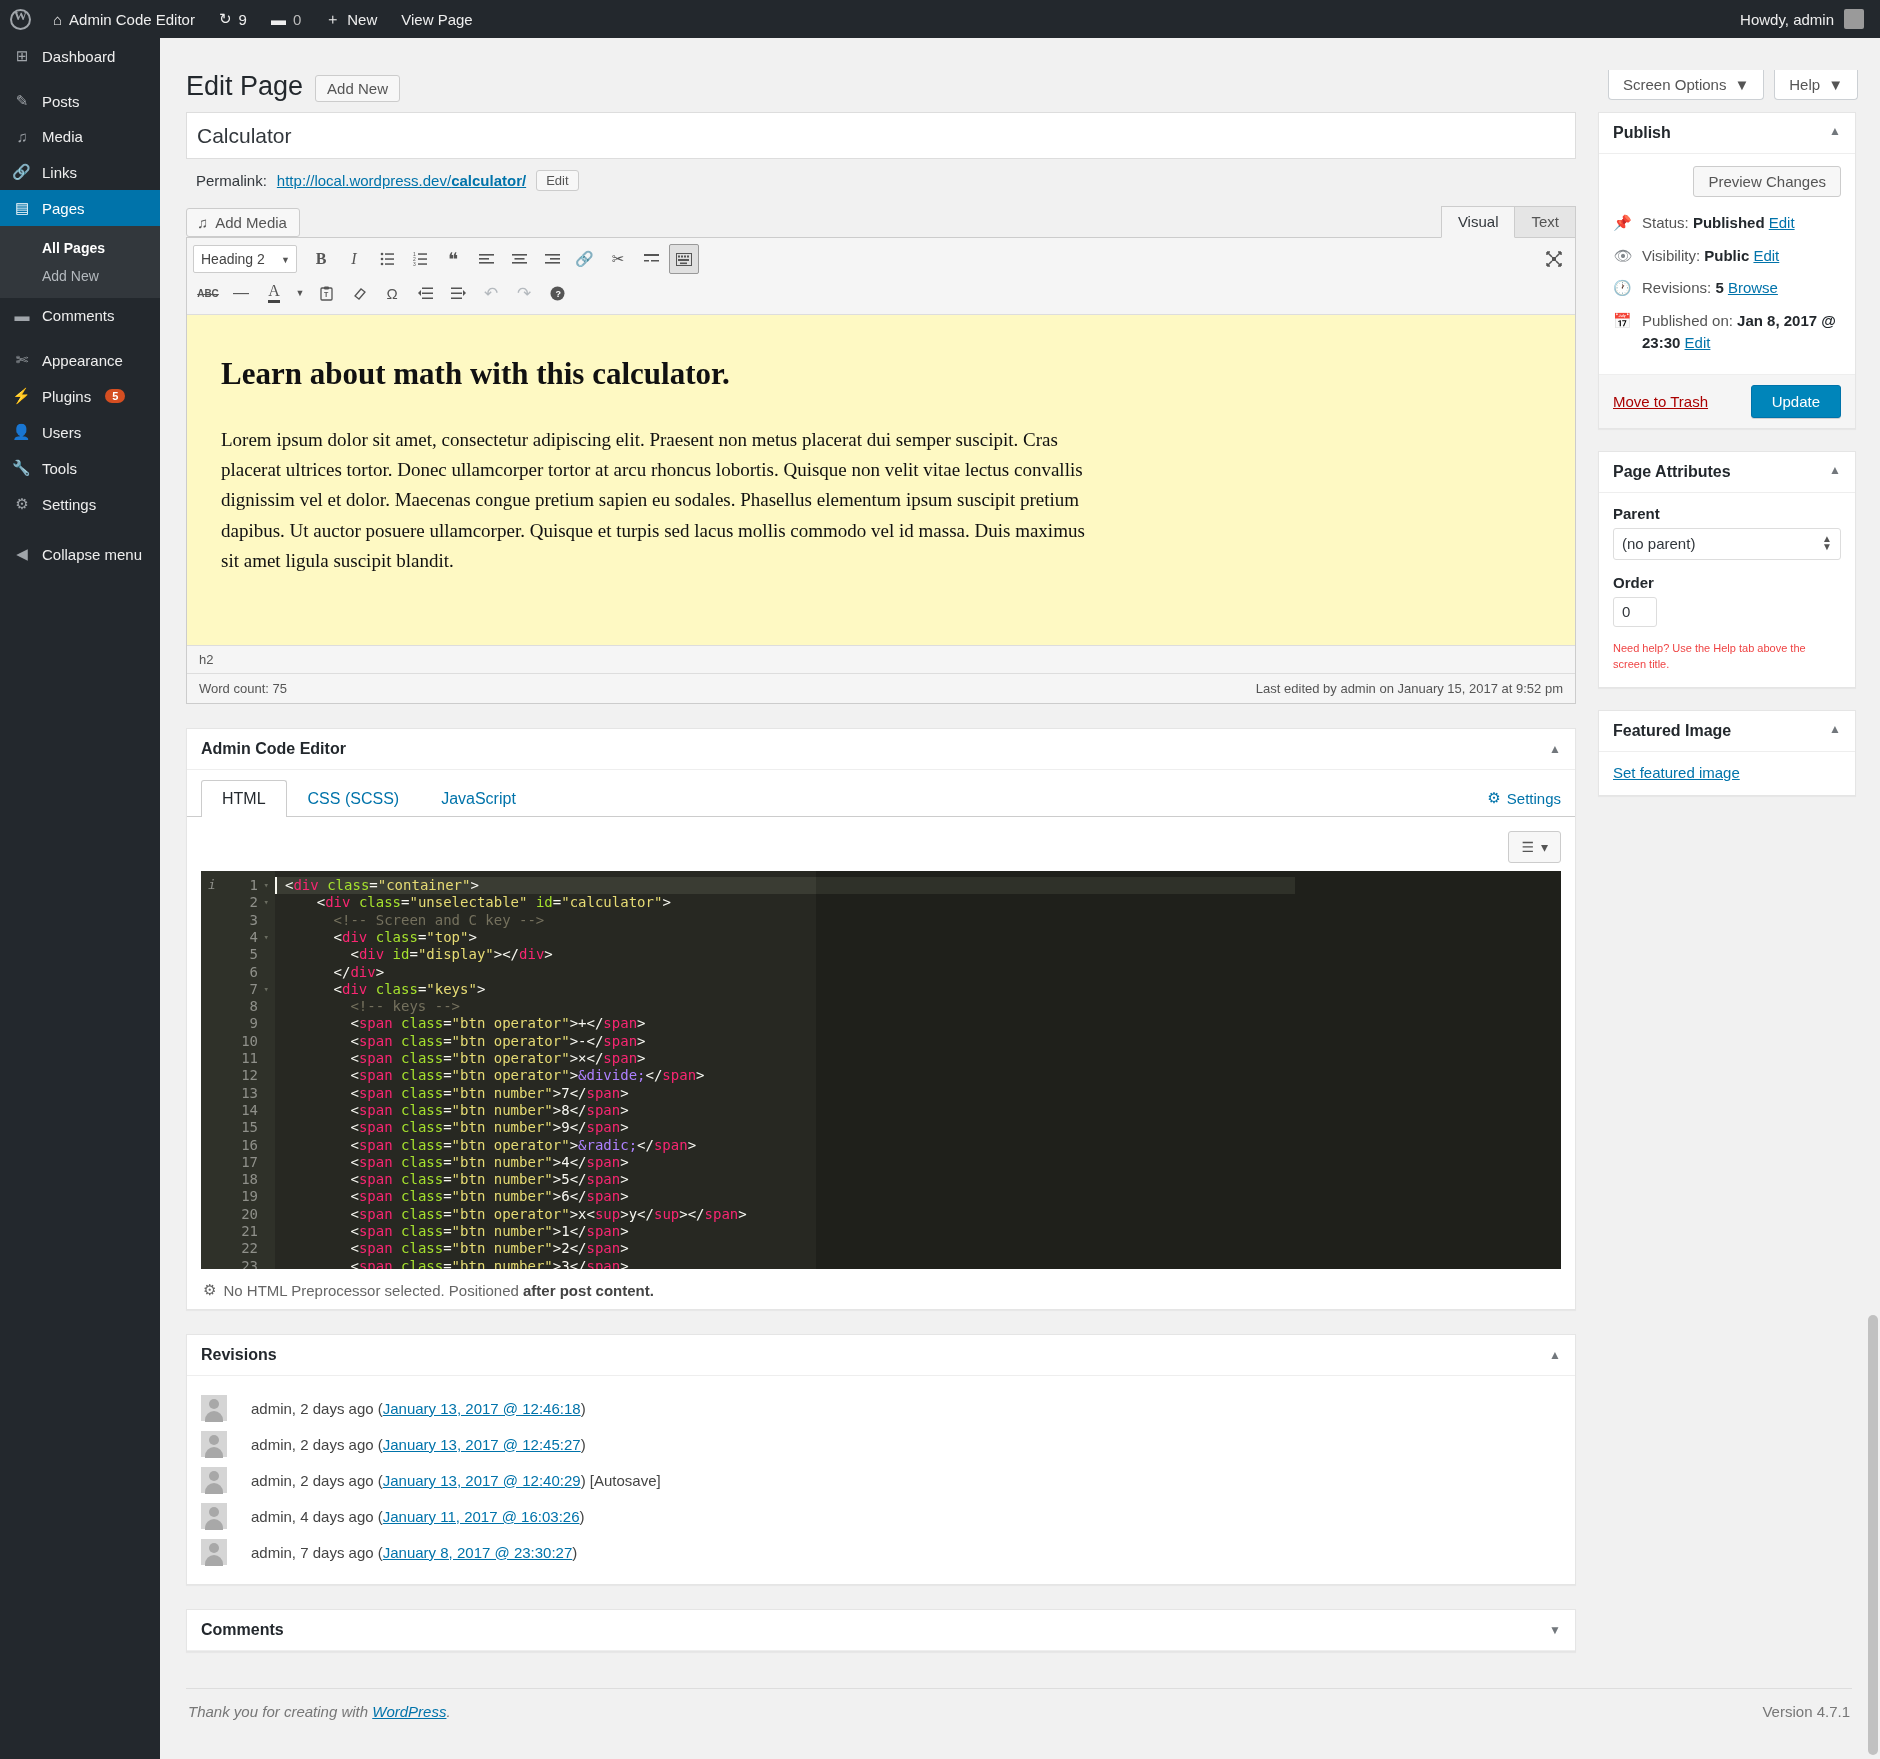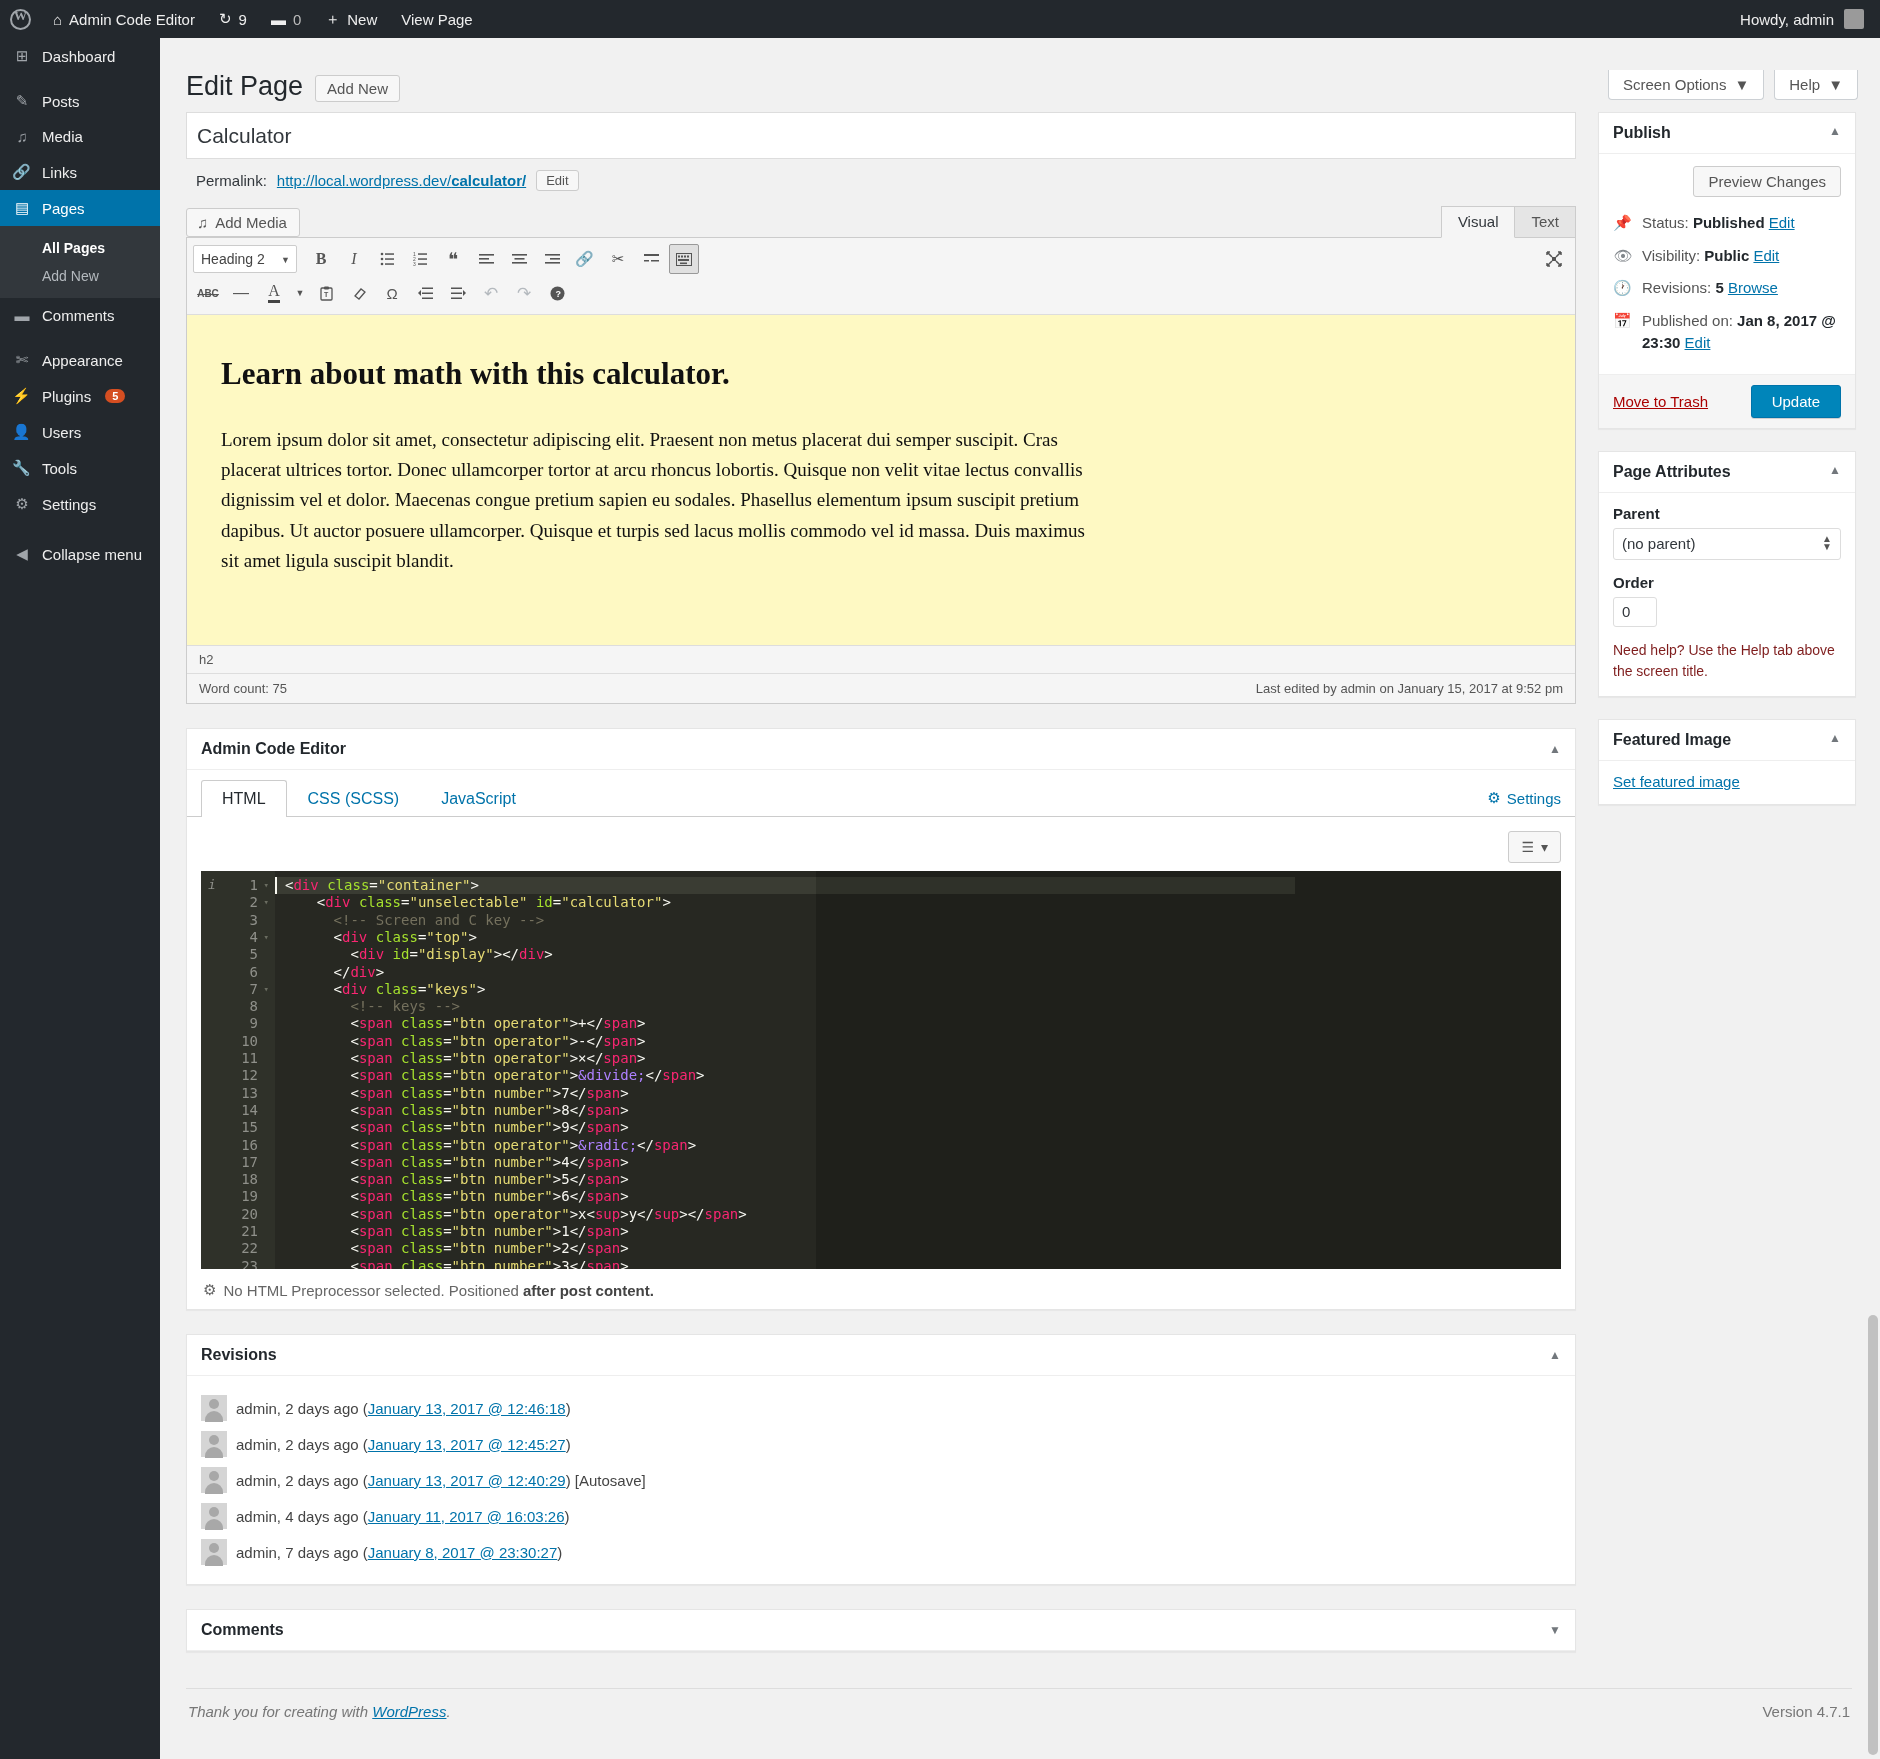--- a/index.html
+++ b/index.html
@@ -162,21 +162,21 @@
   .tok-str { color:#e6db74; }
   .tok-com { color:#75715e; }
   .tok-ent { color:#ae81ff; }
   .tok-txt { color:#f8f8f2; }
   .code-scroll { position:absolute; right:0; top:0; width:745px; height:398px; background:rgba(0,0,0,0.18); pointer-events:none; }
 
   .ace-footer { padding:12px 14px 10px 16px; font-size:15px; color:#666; display:flex; align-items:center; gap:7px; }
   .ace-footer b { color:#444; }
 
   
-  .rev-row { display:flex; align-items:center; gap:9px; padding:5px 0; font-size:15px; color:#444; }
+  .rev-row { display:flex; align-items:center; gap:24px; padding:5px 0; font-size:15px; color:#444; }
   .rev-av { width:26px; height:26px; background:#d5d5d5; position:relative; flex:0 0 26px; }
   .rev-av:after{ content:""; position:absolute; left:8px; top:4px; width:10px; height:10px; border-radius:50%; background:#a8a8a8;}
   .rev-av:before{ content:""; position:absolute; left:4px; top:16px; width:18px; height:11px; border-radius:9px 9px 0 0; background:#a8a8a8;}
   .rev-row a { color:#0073aa; text-decoration:underline; }
 
   
   .side-box { background:#fff; border:1px solid #e5e5e5; box-shadow:0 1px 1px rgba(0,0,0,.04); margin-bottom:22px; }
   .side-head { padding:11px 14px; border-bottom:1px solid #eee; font-size:16px; font-weight:bold; color:#23282d; display:flex; cursor:pointer;}
   .side-head .toggle { margin-left:auto; color:#72777c; font-size:12px; }
   .side-body { padding:12px 14px 14px 14px; font-size:15px; }
@@ -201,21 +201,21 @@
     width:100%; height:32px; border:1px solid #ddd; border-radius:3px; background:#fff;
     font-size:15px; padding:0 26px 0 8px; color:#32373c; appearance:none; -webkit-appearance:none;
     font-family:"Liberation Sans",sans-serif; cursor:pointer;
   }
   .sel-parent-wrap{ position:relative; margin-bottom:14px; }
   .sel-parent-wrap .spin { position:absolute; right:9px; top:7px; font-size:10px; color:#555; line-height:8px; pointer-events:none; text-align:center;}
   .order-input {
     width:44px; height:30px; border:1px solid #ddd; border-radius:3px; font-size:15px;
     padding:0 8px; color:#32373c; font-family:"Liberation Sans",sans-serif; margin-bottom:13px;
   }
-  .help-note { color:#7f1d1d; font-size:14px; line-height:1.5; }
+  .help-note { color:#ef4444; font-size:11px; line-height:1.5; }
   .feat-link { color:#0073aa; text-decoration:underline; cursor:pointer; font-size:15px; }
 
   
   .admin-footer {
     border-top:1px solid #ddd; margin:36px 28px 0 26px; padding:14px 2px; display:flex;
     font-size:15px; color:#777; font-style:italic;
   }
   .admin-footer a { color:#0073aa; text-decoration:underline; font-style:italic; }
   .admin-footer .ver { margin-left:auto; font-style:normal; }
 

